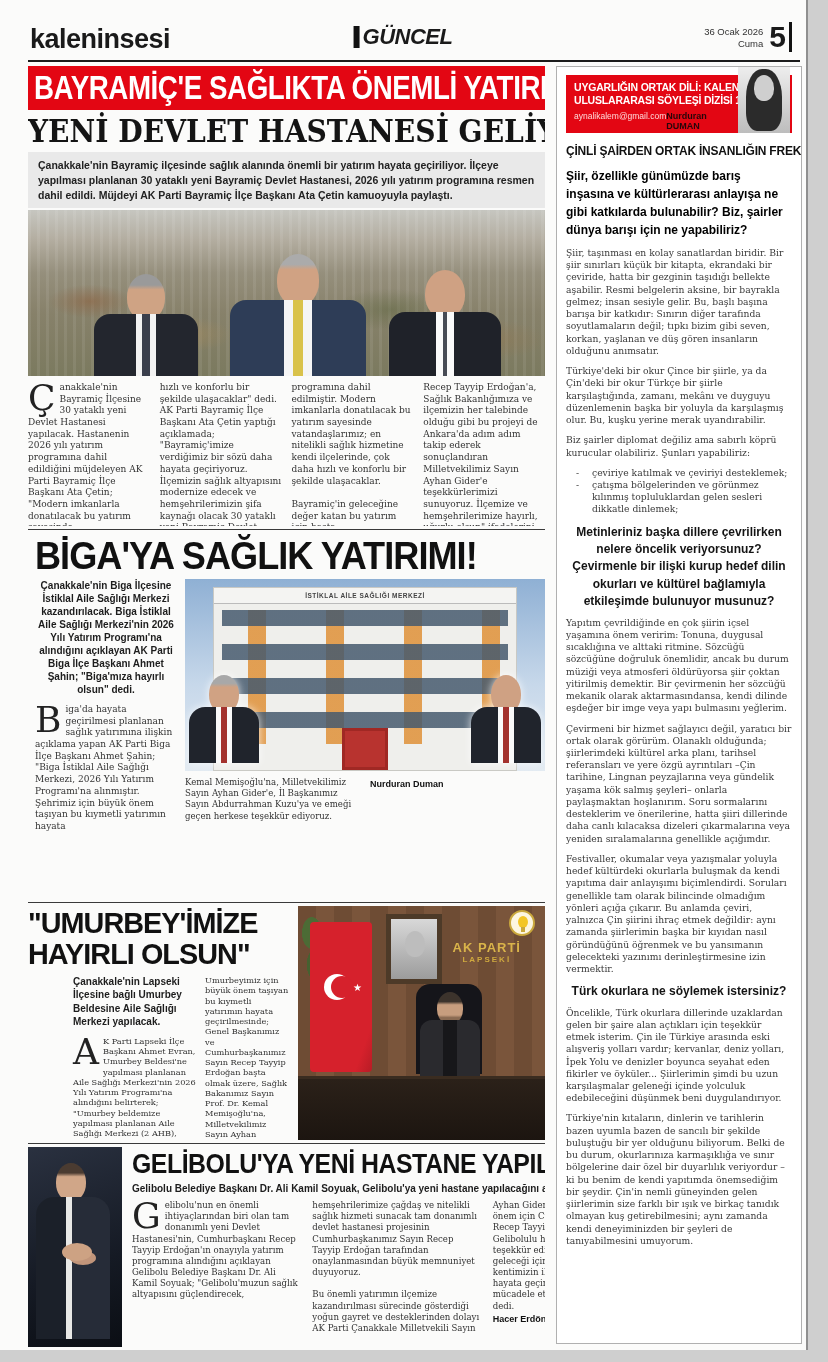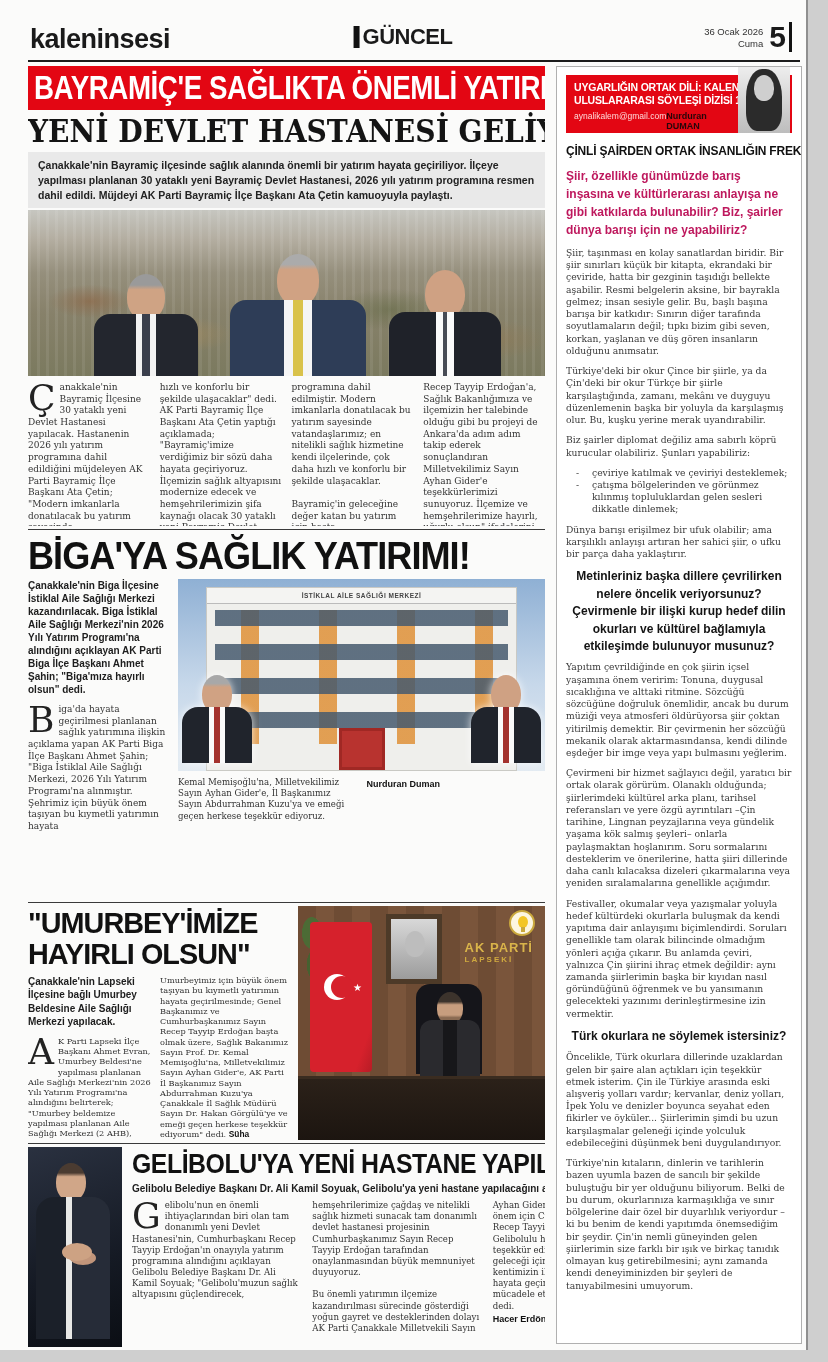--- a/index.html
+++ b/index.html
@@ -3,21 +3,21 @@
 <meta charset="utf-8">
 <style>
   * { box-sizing: border-box; margin: 0; padding: 0; }
   html,body { width:828px; height:1362px; }
   body { background:#cfcfcf; position:relative; font-family:"Liberation Sans",sans-serif; color:#1a1a1a; overflow:hidden; }
   .paper { position:absolute; left:0; top:0; width:806px; height:1350px; background:#fbfbfa; }
   .edge-line { position:absolute; left:806px; top:0; width:2px; height:1350px; background:#8f8f8f; }
 
   
   .masthead { position:absolute; left:30px; top:24px; font-size:27px; font-weight:bold; letter-spacing:-0.5px; }
-  .section-head { position:absolute; left:50%; transform:translateX(-50%); top:24px; display:flex; align-items:center; gap:3px; }
+  .section-head { position:absolute; left:50%; transform:translateX(-50%); top:24px; display:flex; align-items:center; gap:3px;font-style:italic; }
   .section-bar { width:6px; height:22px; background:#111; display:inline-block; }
   .section-label { font-size:22px; font-weight:bold; letter-spacing:-0.5px; }
   .dateblock { position:absolute; right:14px; top:22px; display:flex; align-items:flex-start; gap:6px; }
   .datecol { text-align:right; font-size:9.5px; color:#333; line-height:1.25; padding-top:4px; }
   .pagenum { font-size:30px; font-weight:bold; line-height:1; border-right:3px solid #111; padding-right:3px; }
   .headrule { position:absolute; left:28px; width:772px; top:60px; border-top:2px solid #1c1c1c; }
 
   
   .main { position:absolute; left:28px; top:66px; width:517px; }
   .divider { border-top:1.5px solid #3a3a3a; margin:3px 0; }
@@ -56,26 +56,26 @@
   .fig-center .fig-torso { width:136px; height:76px;
       background:linear-gradient(90deg,#2e3d57 0 40%,#f5f5f5 40% 46%,#d9c24a 46% 54%,#f5f5f5 54% 60%,#2e3d57 60%); }
   .fig-right { left:352px; width:130px; }
   .fig-right .fig-head { width:40px; height:48px; background:#cfa183; }
   .fig-right .fig-torso { width:112px; height:64px;
       background:linear-gradient(90deg,#1f2229 0 42%,#fafafa 42% 48%,#474b55 48% 52%,#fafafa 52% 58%,#1f2229 58%); }
   .a1-body { display:flex; gap:10px; margin-top:6px; height:146px; overflow:hidden; }
   .a1-body .col { flex:1; font-size:9px; line-height:1.3; }
 
   
-  .a2 { height:366px; overflow:hidden; }
+  .a2 { height:366px; overflow:hidden;margin-left:7px; }
   .a2-head { height:46px; display:flex; align-items:center; }
   .a2-head .cond { font-weight:bold; font-size:38px; transform:scaleX(0.95); letter-spacing:-1px; color:#111; }
   .a2-row { display:flex; gap:8px; height:312px; }
   .a2-left { width:142px; flex:none; }
-  .a2-left .intro-bold { font-size:10px; line-height:1.3; }
+  .a2-left .intro-bold { font-size:10px; line-height:1.3;text-align:center; }
   .a2-left .serifbody { font-size:9px; line-height:1.3; margin-top:8px; }
   .a2-right { flex:1; }
   .photo-biga { position:relative; height:192px; overflow:hidden; background:linear-gradient(180deg,#8fb0d4 0%,#c7d8ea 55%,#e3ebf2 100%); }
   .bld { position:absolute; left:28px; right:28px; top:8px; bottom:0; background:#efefec; border:1px solid #c9c9c4; }
   .bld-sign { height:16px; background:#f4f4f2; border-bottom:1px solid #bbb; display:flex; align-items:center; justify-content:center;
       font-size:6.5px; letter-spacing:0.5px; color:#444; font-weight:bold; }
   .bld-windows { position:absolute; left:8px; right:8px; top:22px; bottom:26px;
       background:
         repeating-linear-gradient(180deg, rgba(70,90,110,.85) 0 16px, transparent 16px 34px),
         repeating-linear-gradient(90deg, transparent 0 26px, rgba(224,150,66,.9) 26px 44px, transparent 44px 78px); }
@@ -89,35 +89,35 @@
       background:linear-gradient(90deg,#20242c 0 38%,#fafafa 38% 46%,#a3322e 46% 54%,#fafafa 54% 62%,#20242c 62%); }
   .a2-undercols { display:flex; gap:10px; margin-top:6px; height:112px; overflow:hidden; }
   .a2-undercols .col { flex:1; font-size:8.6px; line-height:1.3; }
 
   
   .a3 { height:234px; overflow:hidden; display:flex; gap:8px; }
   .a3-left { width:262px; flex:none; }
   .a3-head { line-height:1.02; margin:2px 0 6px; }
   .a3-head .cond { font-weight:bold; font-size:30px; letter-spacing:-1px; transform:scaleX(0.96); color:#111; display:block; }
   .a3-cols { display:flex; gap:8px; }
-  .a3-cols .colA { width:124px; flex:none; }
+  .a3-cols .colA { width:124px; flex:none;margin-left:45px; }
   .a3-cols .colA .intro-bold { font-size:10px; line-height:1.32; margin-bottom:8px; }
   .a3-cols .colA .serifbody,.a3-cols .colB { font-size:8.2px; line-height:1.25; }
   .a3-cols .colB { flex:1; }
   .byline-inline { font-weight:bold; font-family:"Liberation Sans",sans-serif; color:#111; }
   .photo-umurbey { flex:1; position:relative; overflow:hidden;
       background:repeating-linear-gradient(90deg,#6e4c34 0 18px,#7a553b 18px 36px); }
   .flag { position:absolute; left:12px; top:16px; width:62px; height:150px; background:linear-gradient(110deg,#d6212c 0 85%,#b71c25); border-radius:4px; }
   .crescent { position:absolute; left:14px; top:52px; width:26px; height:26px; border-radius:50%; background:#fff; }
   .crescent::after { content:""; position:absolute; left:7px; top:2px; width:22px; height:22px; border-radius:50%; background:#d6212c; }
   .flag-star { position:absolute; left:43px; top:60px; color:#fff; font-size:10px; }
   .flag-star::before { content:"★"; }
   .portrait { position:absolute; left:88px; top:8px; width:56px; height:70px; background:linear-gradient(#d8d8d8,#9c9c9c); border:5px solid #4d3categories; border:5px solid #4d3a28; }
   .portrait-face { position:absolute; left:14px; top:12px; width:20px; height:26px; border-radius:50% 50% 45% 45%; background:#bdbdbd; }
-  .wall-text { position:absolute; right:12px; top:34px; text-align:left; color:#d9b44a; font-weight:bold; }
+  .wall-text { position:absolute; right:24px; top:34px; text-align:center; color:#d9b44a; font-weight:bold; }
   .wall-text .l1 { font-size:13px; letter-spacing:1px; }
   .wall-text .l2 { font-size:8px; letter-spacing:2px; color:#cfa93f; }
   .ak-logo { position:absolute; right:10px; top:4px; width:26px; height:26px; border-radius:50%; border:2px solid #caa83c; background:#fdf6e0; }
   .ak-bulb { position:absolute; left:7px; top:4px; width:10px; height:12px; border-radius:50%; background:#f3c626; }
   .ak-bulb::after { content:""; position:absolute; left:3px; top:11px; width:4px; height:5px; background:#caa83c; }
   .um-chair { position:absolute; left:118px; top:78px; width:66px; height:90px; border-radius:14px 14px 0 0; background:#15151a; }
   .um-man-head { position:absolute; left:139px; top:86px; width:26px; height:32px; border-radius:50% 50% 45% 45%;
       background:linear-gradient(#3c332c 0 30%, #c79d7e 40% 72%, #8a6a52 80%); }
   .um-man-torso { position:absolute; left:122px; top:114px; width:60px; height:56px; border-radius:12px 12px 0 0;
       background:linear-gradient(90deg,#2a2a2e 0 38%,#17171a 38% 62%,#2a2a2e 62%); }
@@ -151,21 +151,21 @@
   .sb-meta { display:flex; justify-content:space-between; margin-top:4px; padding-right:52px; }
   .sb-email { color:#ffd9d9; font-size:8.5px; }
   .sb-author { color:#26060a; font-weight:bold; font-size:9px; }
   .sb-woman { position:absolute; right:2px; top:-10px; width:52px; height:68px; overflow:hidden;
       background:linear-gradient(#efefef,#bdbdbd); }
   .sb-woman-hair { position:absolute; left:8px; top:4px; width:36px; height:62px; border-radius:45% 45% 30% 30%; background:#2b2b2b; }
   .sb-woman-face { position:absolute; left:16px; top:10px; width:20px; height:26px; border-radius:50% 50% 45% 45%; background:#cfcfcf; }
   .sb-headline { text-align:center; margin:2px 0 8px; }
   .sb-headline .cond { font-weight:bold; font-size:13px; transform:scaleX(0.92); letter-spacing:-0.2px; color:#111; }
   .sb-introrow { display:flex; gap:8px; margin-bottom:8px; }
-  .sb-question1 { flex:1; font-weight:bold; font-size:12px; line-height:1.5; color:#be185d; }
+  .sb-question1 { flex:1; font-weight:bold; font-size:12px; line-height:1.5; color:#000000; }
   .sb-yangke { width:106px; flex:none; }
   .yk-photo { position:relative; height:128px; overflow:hidden; background:linear-gradient(#e8e6e2,#cfccc6); }
   .yk-hair { position:absolute; left:33px; top:6px; width:40px; height:26px; border-radius:50% 50% 0 0; background:#1d1a18; }
   .yk-face { position:absolute; left:36px; top:12px; width:34px; height:40px; border-radius:48% 48% 44% 44%; background:#d8a985; }
   .yk-torso { position:absolute; left:8px; top:48px; width:90px; height:80px; border-radius:16px 16px 0 0; background:#2e3f63; }
   .yk-arms { position:absolute; left:14px; top:84px; width:78px; height:20px; border-radius:10px; background:#263553; }
   .yk-caption { height:15px; background:#f2d42c; display:flex; align-items:center; justify-content:center;
       font-size:8.5px; color:#5b4f10; font-weight:bold; }
   .sb-text p { font-family:"DejaVu Serif",serif; font-size:9.2px; line-height:1.33; color:#3a3a3a; margin-bottom:8px; }
   .sb-text ul { list-style:none; margin:0 0 8px 22px; }
@@ -358,21 +358,20 @@
     </div>
 
     <div class="sb-text">
       <p>Şiir, taşınması en kolay sanatlardan biridir. Bir şiir sınırları küçük bir kitapta, ekrandaki bir çeviride, hatta bir gezginin taşıdığı bellekte aşabilir. Resmi belgelerin aksine, bir bayrakla gelmez; insan sesiyle gelir. Bu, başlı başına barışa bir katkıdır: Sınırın diğer tarafında soyutlamaların değil; tıpkı bizim gibi seven, korkan, yaşlanan ve düş gören insanların olduğunu anımsatır.</p>
       <p>Türkiye'deki bir okur Çince bir şiirle, ya da Çin'deki bir okur Türkçe bir şiirle karşılaştığında, zamanı, mekânı ve duyguyu düzenlemenin başka bir yoluyla da karşılaşmış olur. Bu, kuşku yerine merak uyandırabilir.</p>
       <p>Biz şairler diplomat değiliz ama sabırlı köprü kurucular olabiliriz. Şunları yapabiliriz:</p>
       <ul>
         <li>çeviriye katılmak ve çeviriyi desteklemek;</li>
         <li>çatışma bölgelerinden ve görünmez kılınmış topluluklardan gelen sesleri dikkatle dinlemek;</li>
       </ul>
-      <p>Dünya barışı erişilmez bir ufuk olabilir; ama karşılıklı anlayışı artıran her sahici şiir, o ufku bir parça daha yaklaştırır.</p>
       <p class="sb-q">Metinleriniz başka dillere çevrilirken nelere öncelik veriyorsunuz? Çevirmenle bir ilişki kurup hedef dilin okurları ve kültürel bağlamıyla etkileşimde bulunuyor musunuz?</p>
       <p>Yapıtım çevrildiğinde en çok şiirin içsel yaşamına önem veririm: Tonuna, duygusal sıcaklığına ve alttaki ritmine. Sözcüğü sözcüğüne doğruluk önemlidir, ancak bu durum müziği veya atmosferi öldürüyorsa şiir çoktan yitirilmiş demektir. Bir çevirmenin her sözcüğü mekanik olarak aktarmasındansa, kendi dilinde eşdeğer bir imge veya yapı bulmasını yeğlerim.</p>
       <p>Çevirmeni bir hizmet sağlayıcı değil, yaratıcı bir ortak olarak görürüm. Olanaklı olduğunda; şiirlerimdeki kültürel arka planı, tarihsel referansları ve yere özgü ayrıntıları –Çin tarihine, Lingnan peyzajlarına veya gündelik yaşama kök salmış şeyleri– onlarla paylaşmaktan hoşlanırım. Soru sormalarını desteklerim ve önerilerine, hatta şiiri dillerinde daha canlı kılacaksa dizeleri çıkarmalarına veya yeniden sıralamalarına genellikle açığımdır.</p>
       <p>Festivaller, okumalar veya yazışmalar yoluyla hedef kültürdeki okurlarla buluşmak da kendi yapıtıma dair anlayışımı biçimlendirdi. Soruları genellikle tam olarak bilincinde olmadığım yönleri açığa çıkarır. Bu anlamda çeviri, yalnızca Çin şiirini ihraç etmek değildir: aynı zamanda şiirlerimin başka bir kıyıdan nasıl göründüğünü öğrenmek ve bu yansımanın gelecekteki yazınımı derinleştirmesine izin vermektir.</p>
       <p class="sb-q">Türk okurlara ne söylemek istersiniz?</p>
       <p>Öncelikle, Türk okurlara dillerinde uzaklardan gelen bir şaire alan açtıkları için teşekkür etmek isterim. Çin ile Türkiye arasında eski alışveriş yolları vardır; kervanlar, deniz yolları, İpek Yolu ve denizler boyunca seyahat eden fikirler ve öyküler... Şiirlerimin şimdi bu uzun karşılaşmalar geleneği içinde yolculuk edebileceğini düşünmek beni duygulandırıyor.</p>
       <p>Türkiye'nin kıtaların, dinlerin ve tarihlerin bazen uyumla bazen de sancılı bir şekilde buluştuğu bir yer olduğunu biliyorum. Belki de bu durum, okurlarınıza karmaşıklığa ve sınır bölgelerine dair özel bir duyarlılık veriyordur –ki bu benim de kendi yapıtımda önemsediğim bir şeydir. Çin'in nemli güneyinden gelen şiirlerimin size farklı bir ışık ve birkaç tanıdık olmayan kuş getirebilmesini; aynı zamanda kendi deneyiminizden bir şeyleri de tanıyabilmesini umuyorum.</p>
 
     </div>
   </aside>

